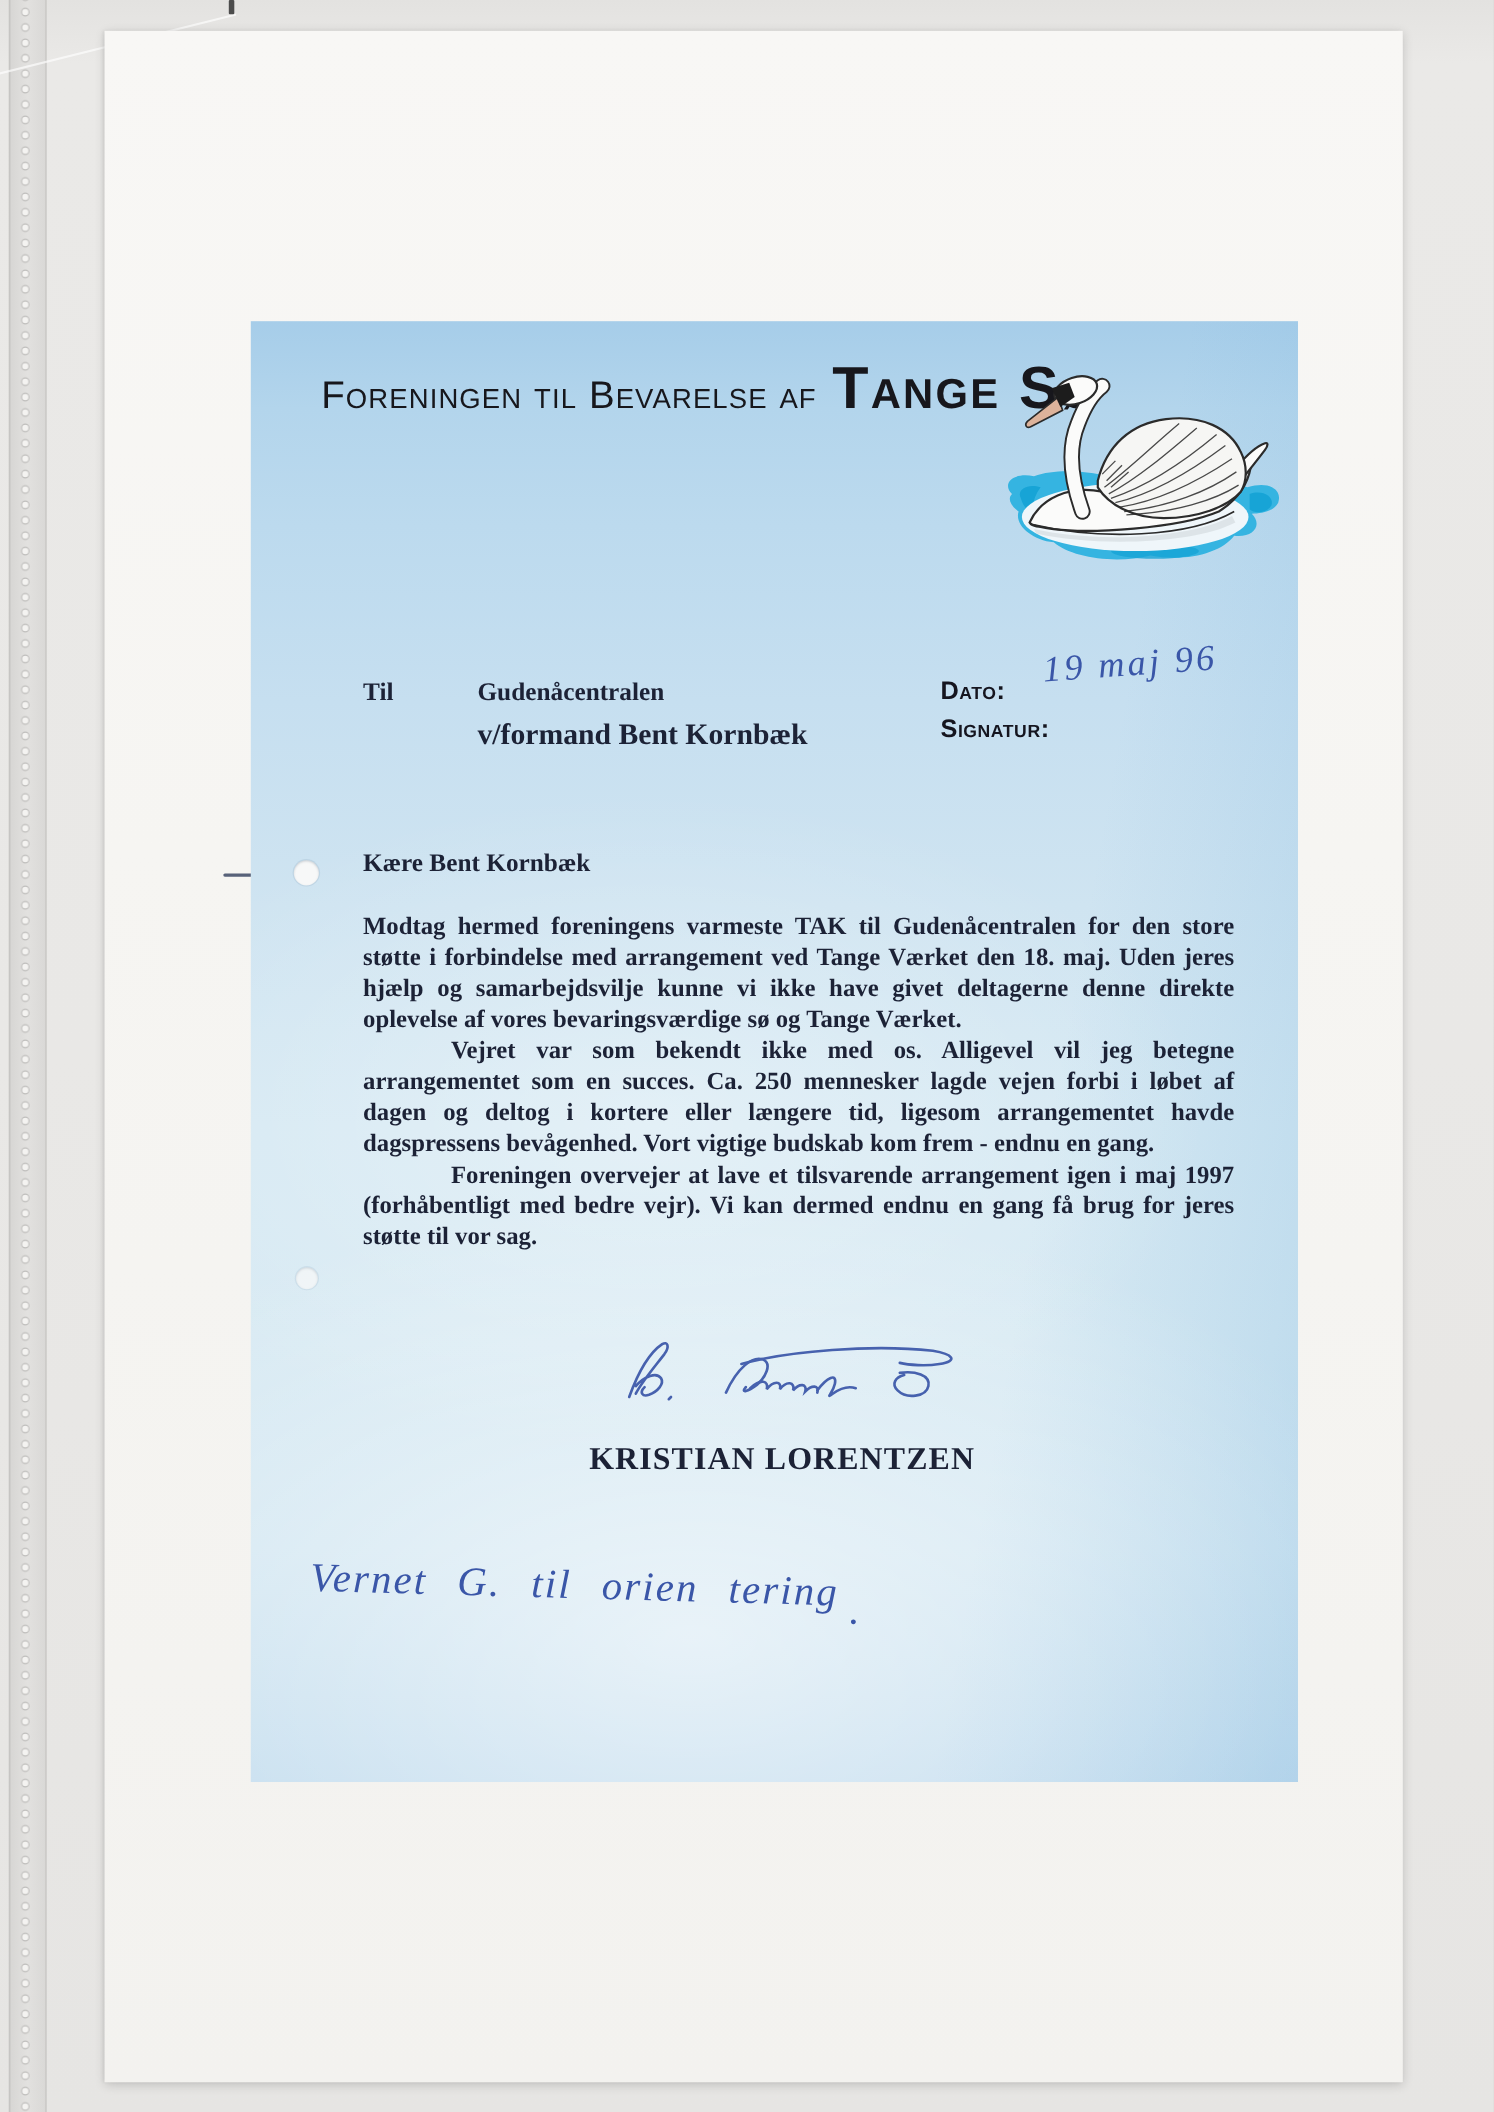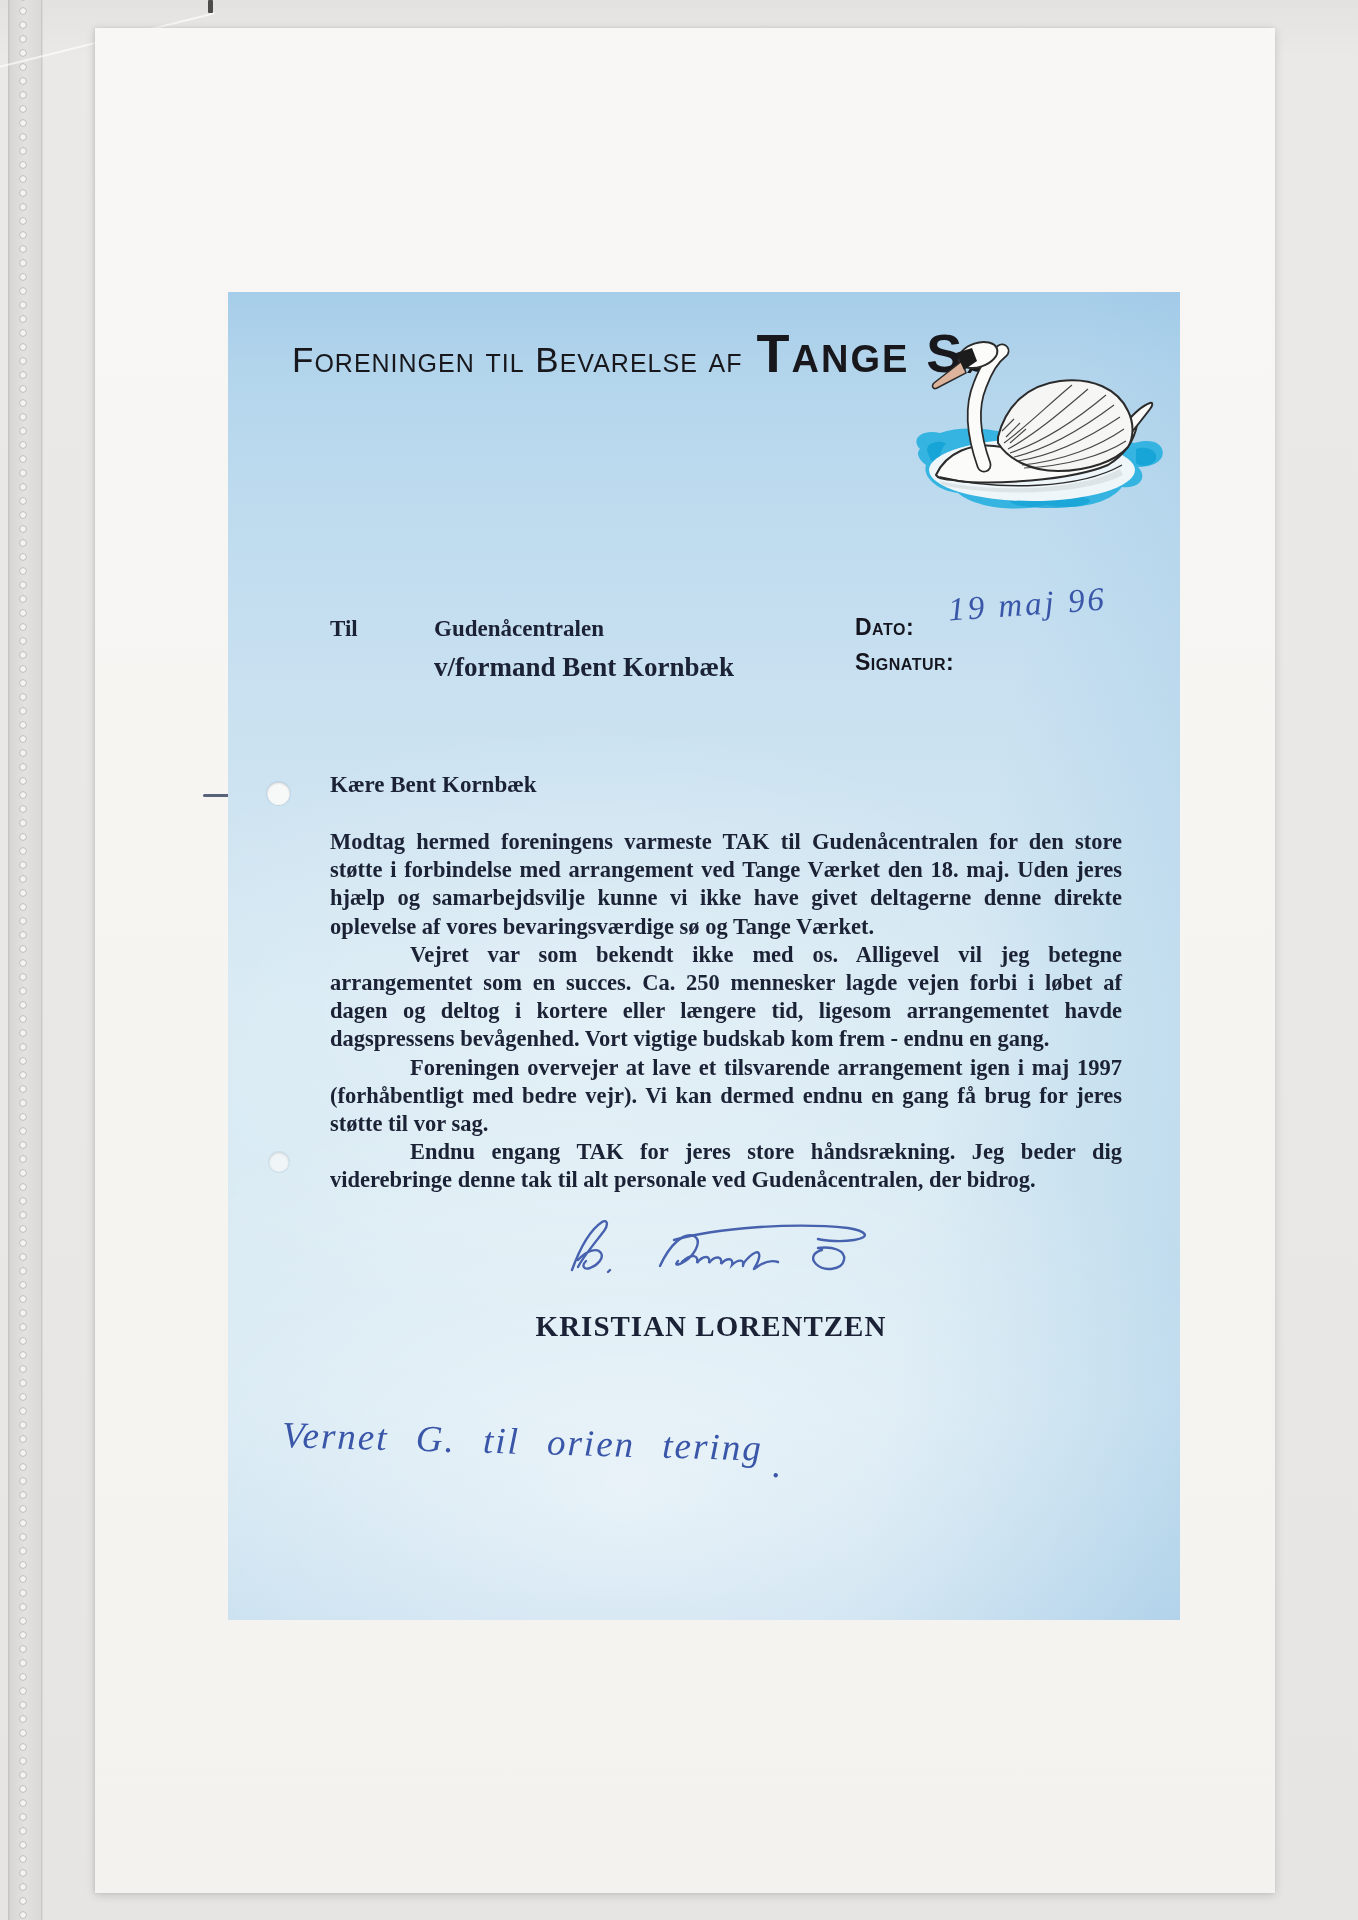--- a/index.html
+++ b/index.html
@@ -142,21 +142,20 @@
 
       <div class="field-label date-label">Dato:</div>
       <div class="handwriting date-value">19 maj 96</div>
       <div class="field-label signature-label">Signatur:</div>
 
       <div class="ink salutation">Kære Bent Kornbæk</div>
       <div class="ink body-block">
         <p>Modtag hermed foreningens varmeste TAK til Gudenåcentralen for den store støtte i forbindelse med arrangement ved Tange Værket den 18. maj. Uden jeres hjælp og samarbejdsvilje kunne vi ikke have givet deltagerne denne direkte oplevelse af vores bevaringsværdige sø og Tange Værket.</p>
         <p>Vejret var som bekendt ikke med os. Alligevel vil jeg betegne arrangementet som en succes. Ca. 250 mennesker lagde vejen forbi i løbet af dagen og deltog i kortere eller længere tid, ligesom arrangementet havde dagspressens bevågenhed. Vort vigtige budskab kom frem - endnu en gang.</p>
         <p>Foreningen overvejer at lave et tilsvarende arrangement igen i maj 1997 (forhåbentligt med bedre vejr). Vi kan dermed endnu en gang få brug for jeres støtte til vor sag.</p>
-        <p>Endnu engang TAK for jeres store håndsrækning. Jeg beder dig viderebringe denne tak til alt personale ved Gudenåcentralen, der bidrog.</p>
       </div>
 
       <svg class="signature-svg" width="350" height="85" viewBox="0 0 350 85">
         <g fill="none" stroke="#3a56a8" stroke-width="2.4" stroke-linecap="round" opacity=".92">
           <path d="M16,60 C24,38 34,20 46,12 C51,9 53,14 48,21 C38,34 27,47 22,57 M22,50 C30,41 41,37 45,43 C48,48 42,55 34,58 C28,60 25,56 30,51 M52,62 l2,-2"></path>
           <path d="M104,56 C114,34 128,22 138,26 C146,30 140,42 132,49 C124,55 117,57 122,51"></path>
           <path d="M126,52 C136,43 143,45 141,53 C147,45 155,45 153,53 C159,45 167,46 165,54 C171,47 178,48 176,55 C182,49 189,49 187,56"></path>
           <path d="M187,54 C196,42 205,38 203,48 C201,57 194,62 201,57 C208,52 216,50 222,52"></path>
           <path d="M118,30 C160,18 238,12 292,18 C310,21 316,27 298,30 C286,32 270,31 262,29"></path>
           <path d="M262,38 C276,36 290,40 288,50 C286,60 268,62 260,54 C254,48 258,42 266,40"></path>

